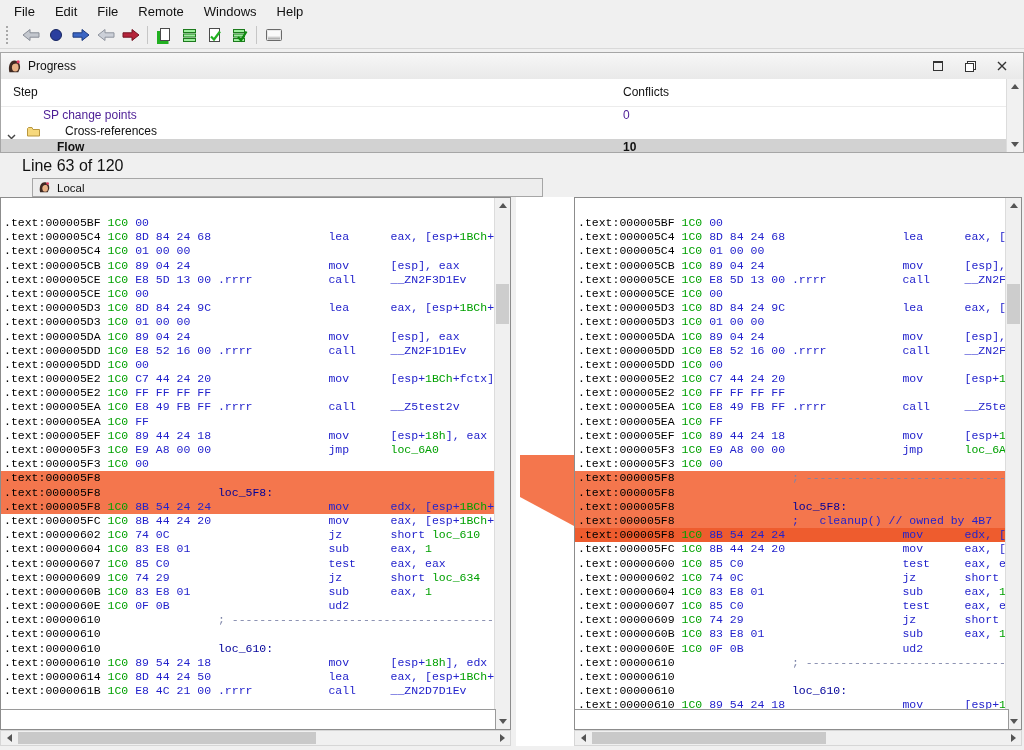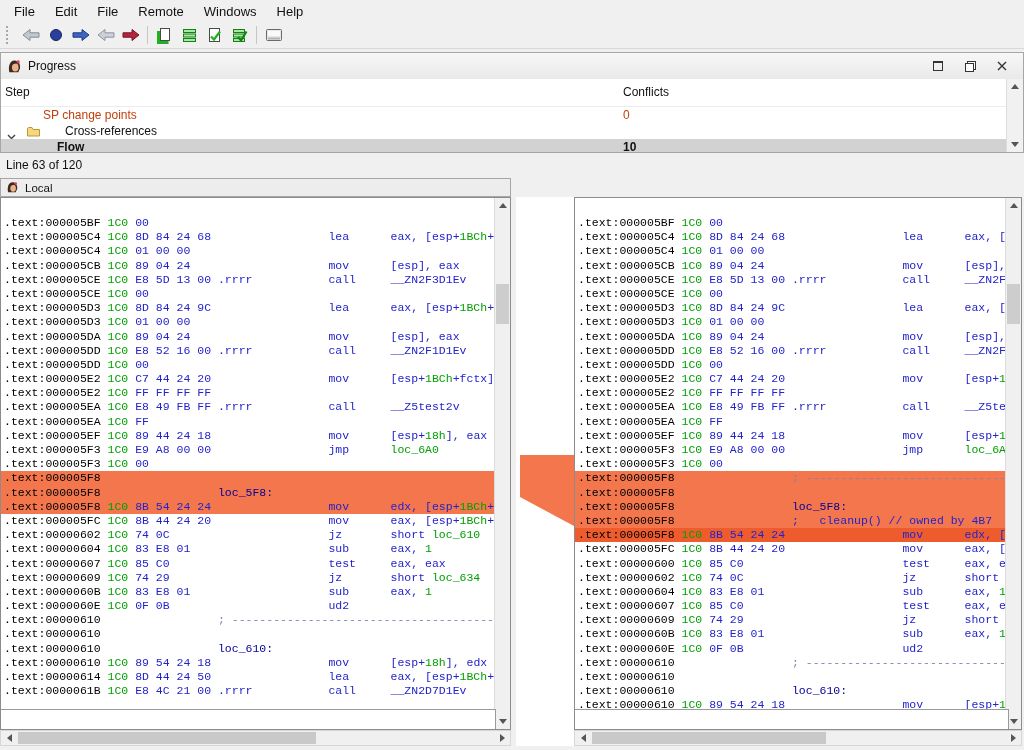--- a/index.html
+++ b/index.html
@@ -24,40 +24,40 @@
                 border:1px solid #a6a6a6;background:#fff;box-sizing:border-box;}
   #progress-title{height:26px;background:linear-gradient(#f7f7f7,#e9e9e9);
                   border-bottom:1px solid #b3b3b3;display:flex;align-items:center;
                   padding:0 6px;font-size:12px;color:#111;}
   #progress-title .ticon{margin-right:6px;display:flex;}
   #progress-title .winbtns{margin-left:auto;display:flex;gap:14px;padding-right:6px;}
   .winbtn{width:18px;height:18px;display:flex;align-items:center;justify-content:center;cursor:default;}
   #progress-list{position:absolute;top:26px;left:0;right:16px;bottom:0;background:#fff;
                  font-size:12px;color:#111;overflow:hidden;}
   #plist-header{position:relative;height:27px;border-bottom:1px solid #ececec;}
-  #plist-header .hstep{position:absolute;left:4px;top:6px;}
+  #plist-header .hstep{position:absolute;left:12px;top:6px;}
   #plist-header .hconf{position:absolute;left:622px;top:6px;}
   .prow{position:relative;height:16px;line-height:16px;}
   .prow .plabel{position:absolute;top:0;}
   .prow .pconf{position:absolute;left:622px;top:0;}
-  .prow.muted{color:#c2410c;}
+  .prow.muted{color:#4c1d95;}
   .prow.selected{background:#d2d2d2;font-weight:bold;}
   .prow .chev{position:absolute;left:6px;top:5px;}
   .prow .fold{position:absolute;left:26px;top:2px;}
   #progress-vscroll{position:absolute;top:26px;right:0;bottom:0;width:16px;background:#f1f1f1;
                     border-left:1px solid #dcdcdc;}
 
   
   #status-line{position:absolute;top:155px;left:0;height:21px;line-height:21px;
-               padding-left:6px;font-size:12px;color:#111;}
+               padding-left:22px;font-size:16px;color:#111;}
 
   
   .ptitle{position:absolute;height:19px;border:1px solid #a6a6a6;background:#ededed;
           display:flex;align-items:center;font-size:11.5px;color:#111;padding-left:4px;
-          box-sizing:border-box;}
+          box-sizing:border-box;margin-left:32px;}
   .ptitle .ticon{margin-right:5px;display:flex;transform:scale(.85);}
   #local-title{top:178px;left:0;width:511px;}
   #remote-title{top:178px;left:516px;width:508px;}
 
   #remote-gutter{position:absolute;top:197px;left:516px;width:58px;height:549px;background:#fff;}
   #connector{position:absolute;top:197px;left:508px;width:68px;height:360px;pointer-events:none;z-index:3;}
 
   .lbox{position:absolute;border:1px solid #8c8c8c;background:#fff;box-sizing:border-box;}
   #local-box{top:197px;left:0;width:511px;height:533px;}
   #remote-box{top:197px;left:574px;width:448px;height:533px;}

